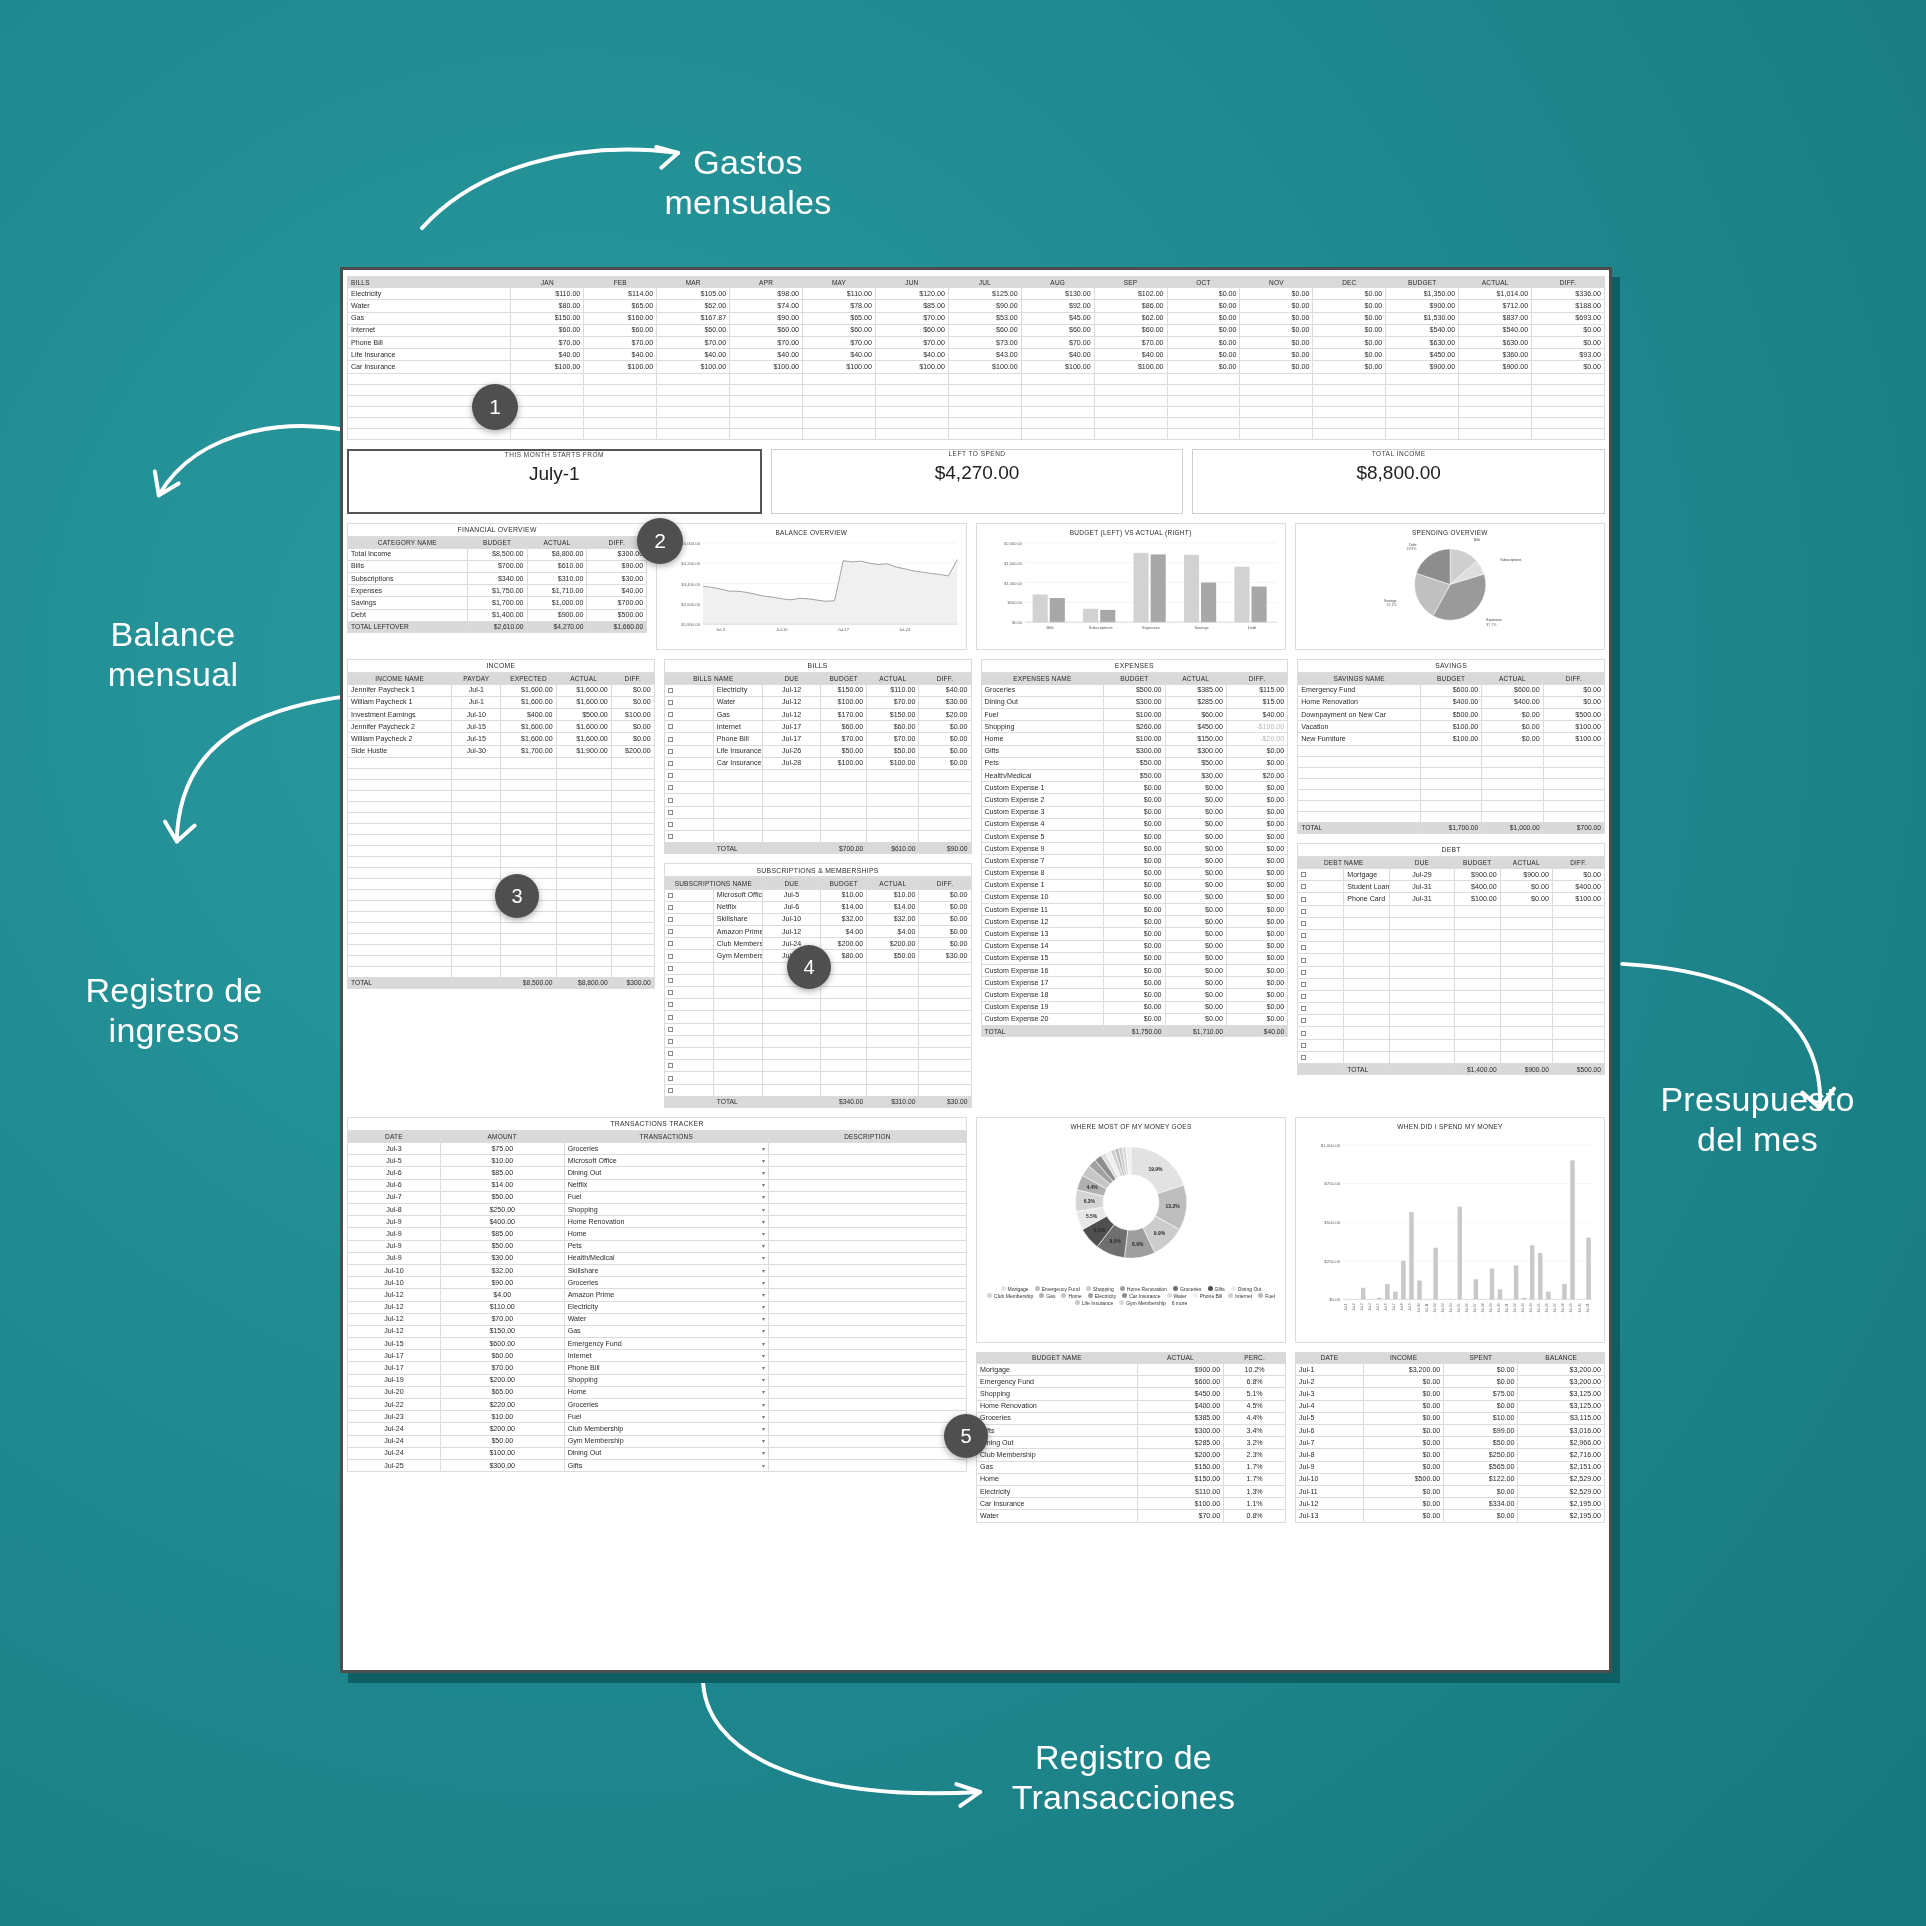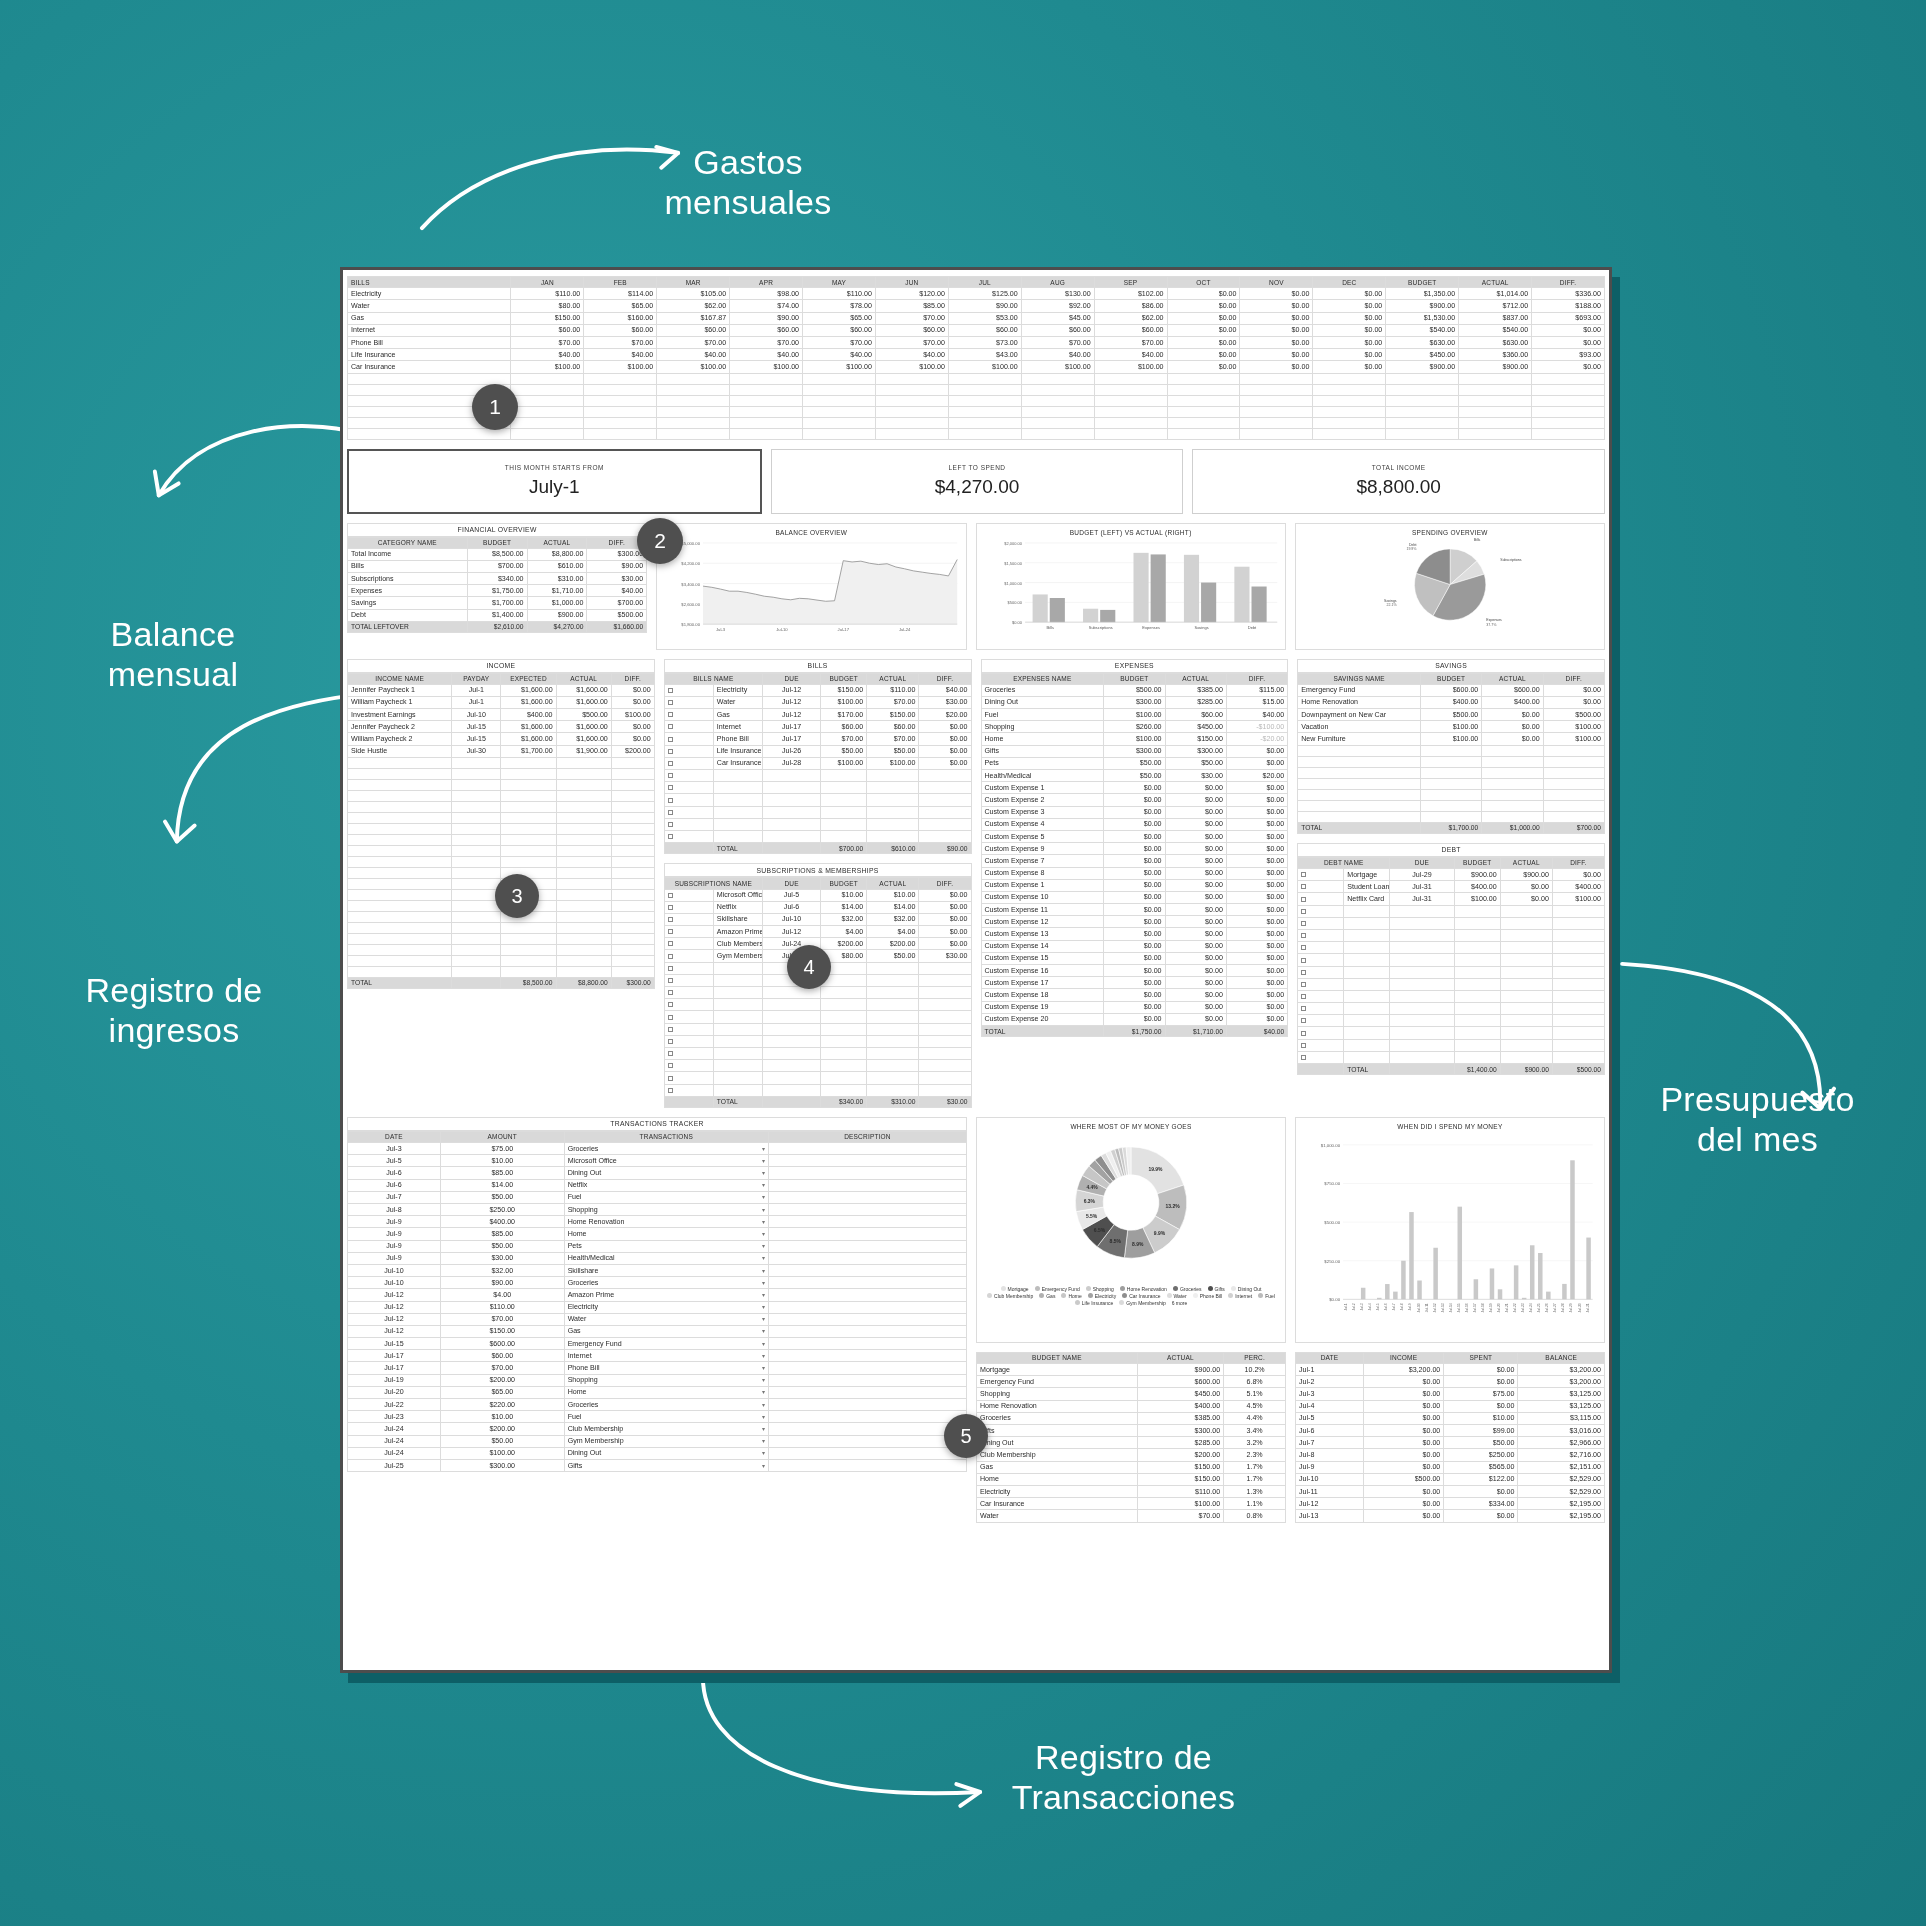--- a/index.html
+++ b/index.html
@@ -38,21 +38,21 @@
   .title-band { background:#ffffff; text-align:center; font-size:6.8px; letter-spacing:0.3px;
                 border:0.5px solid #dcdcdc; padding:2.5px 0; color:#2b2b2b; }
   .blank td { height:11px; }
 
   
   .top-table th:first-child, .top-table td:first-child { text-align:left; }
 
   
   .cards { display:flex; gap:9px; margin-top:9px; }
   .card { flex:1; border:0.8px solid #cfcfcf; background:#fff; height:65px;
-          display:flex; flex-direction:column; align-items:center; justify-content:center; }
+          display:flex; flex-direction:column; align-items:center; justify-content:flex-start; }
   .card.sel { border:2.5px solid #555; }
   .card-lbl { font-size:6.5px; letter-spacing:0.5px; color:#3a3a3a; margin-bottom:5px; }
   .card-val { font-size:19px; color:#222; font-weight:400; }
 
   
   .midrow { display:flex; gap:9px; margin-top:9px; }
   .midcell { flex:1; border:0.5px solid #dcdcdc; background:#fff; }
   .chartbox { height:127px; padding:3px 4px 2px 4px; position:relative; }
   .chart-title { text-align:center; font-size:6.5px; letter-spacing:0.3px; color:#2b2b2b; padding:2px 0 1px; }
 
@@ -1334,21 +1334,21 @@
             <tr>
               <td class="cbcell"><span class="chk"></span></td>
               <td>Student Loan</td>
               <td class="ctrc">Jul-31</td>
               <td class="num">$400.00</td>
               <td class="num">$0.00</td>
               <td class="num">$400.00</td>
             </tr>
             <tr>
               <td class="cbcell"><span class="chk"></span></td>
-              <td>Netflix Card</td>
+              <td>Phone Card</td>
               <td class="ctrc">Jul-31</td>
               <td class="num">$100.00</td>
               <td class="num">$0.00</td>
               <td class="num">$100.00</td>
             </tr>
             <tr class="blank">
               <td class="cbcell"><span class="chk"></span></td>
               <td></td>
               <td></td>
               <td></td>

